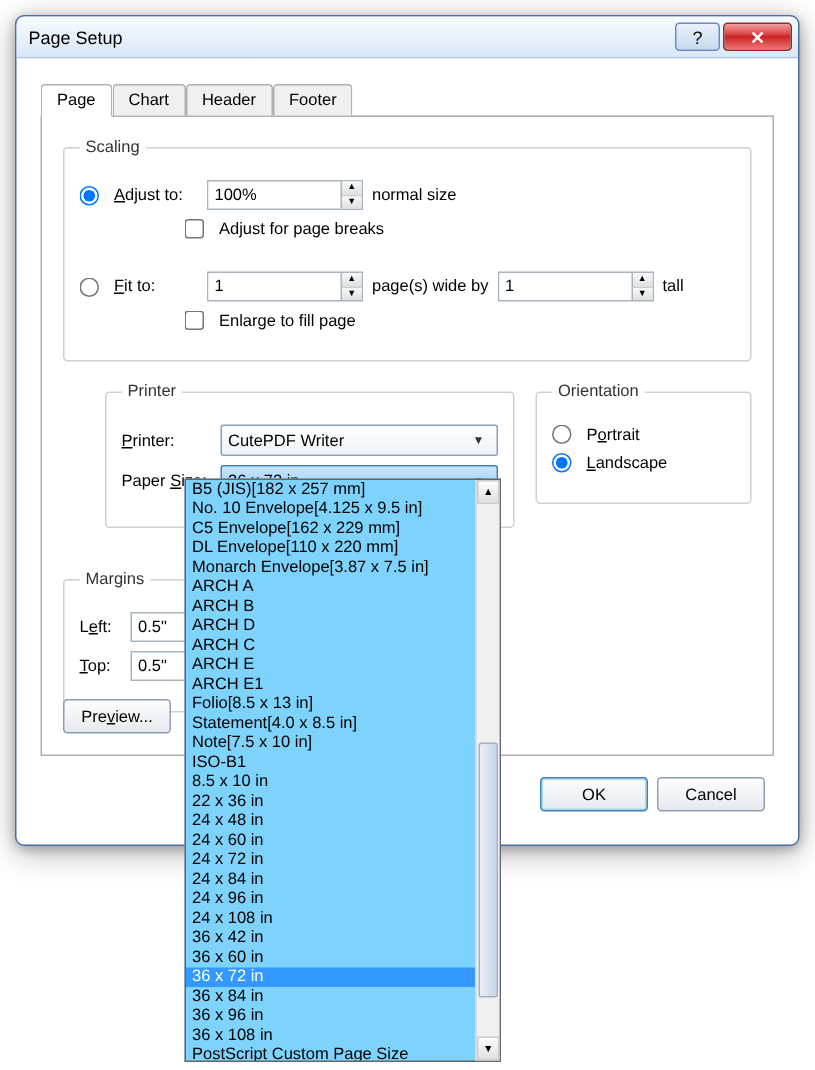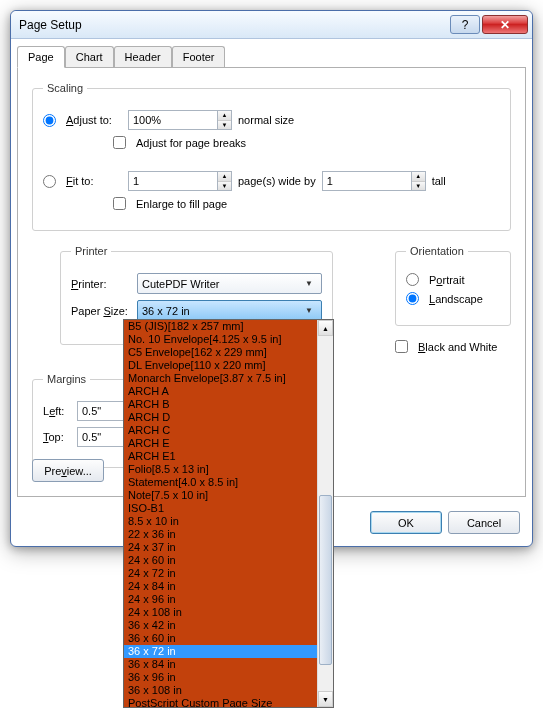--- a/index.html
+++ b/index.html
@@ -49,21 +49,21 @@
     cursor: pointer;
   }
   .tbtn.close {
     width: 46px;
     background: linear-gradient(#f0a0a0,#d44 40%,#c22 50%,#e77);
     color: #fff;
     border-color: #8a3030;
     font-weight: bold;
   }
   .body {
-    padding: 6px;
+    padding: 16px;
   }
   .tabs {
     display: flex;
     border-bottom: 1px solid #b0b0b0;
     margin-bottom: -1px;
   }
   .tab {
     padding: 4px 10px;
     border: 1px solid #b0b0b0;
     border-bottom: none;
@@ -166,21 +166,21 @@
     align-items: center;
     justify-content: center;
     font-size: 8px;
     color: #333;
   }
   .twocol {
     display: flex;
     gap: 14px;
   }
   .twocol > fieldset:first-child { flex: 1; margin-left: 28px; }
-  .twocol > .rightcol { width: 145px; margin-left: 48px; }
+  .twocol > .rightcol { width: 145px; }
   .label-col {
     display: inline-block;
     width: 60px;
   }
   .btnrow {
     display: flex;
     justify-content: flex-end;
     gap: 6px;
     padding: 14px 6px 6px 6px;
   }
@@ -196,21 +196,21 @@
   button.std.default {
     border-color: #3c7fb1;
     box-shadow: 0 0 0 1px #a8d8f0 inset;
   }
   .dropdown-list {
     position: absolute;
     left: 123px;
     top: 319px;
     width: 211px;
     height: 389px;
-    background: #c2410c;
+    background: #7dd3fc;
     border: 1px solid #666;
     z-index: 100;
     display: flex;
   }
   .dropdown-list .items {
     flex: 1;
     overflow: hidden;
   }
   .dropdown-list .item {
     padding: 0 4px;
@@ -352,24 +352,20 @@
             <legend>Orientation</legend>
             <div class="row">
               <input type="radio" name="orient" style="">
               <label>P<u>o</u>rtrait</label>
             </div>
             <div class="row">
               <input type="radio" name="orient" checked="" style="">
               <label><u>L</u>andscape</label>
             </div>
           </fieldset>
-          <div class="row" style="margin-top:10px">
-            <input type="checkbox" style="">
-            <label><u>B</u>lack and White</label>
-          </div>
         </div>
       </div>
 
       <fieldset style="width:190px;margin-top:14px">
         <legend>Margins</legend>
         <div class="row">
           <label style="width:28px">L<u>e</u>ft:</label>
           <span class="spinner">
             <input style="width: 32px;" value="0.5&quot;">
             <span class="arrows">
@@ -414,21 +410,21 @@
       <div class="item">ARCH D</div>
       <div class="item">ARCH C</div>
       <div class="item">ARCH E</div>
       <div class="item">ARCH E1</div>
       <div class="item">Folio[8.5 x 13 in]</div>
       <div class="item">Statement[4.0 x 8.5 in]</div>
       <div class="item">Note[7.5 x 10 in]</div>
       <div class="item">ISO-B1</div>
       <div class="item">8.5 x 10 in</div>
       <div class="item">22 x 36 in</div>
-      <div class="item">24 x 37 in</div>
+      <div class="item">24 x 48 in</div>
       <div class="item">24 x 60 in</div>
       <div class="item">24 x 72 in</div>
       <div class="item">24 x 84 in</div>
       <div class="item">24 x 96 in</div>
       <div class="item">24 x 108 in</div>
       <div class="item">36 x 42 in</div>
       <div class="item">36 x 60 in</div>
       <div class="item highlight">36 x 72 in</div>
       <div class="item">36 x 84 in</div>
       <div class="item">36 x 96 in</div>

